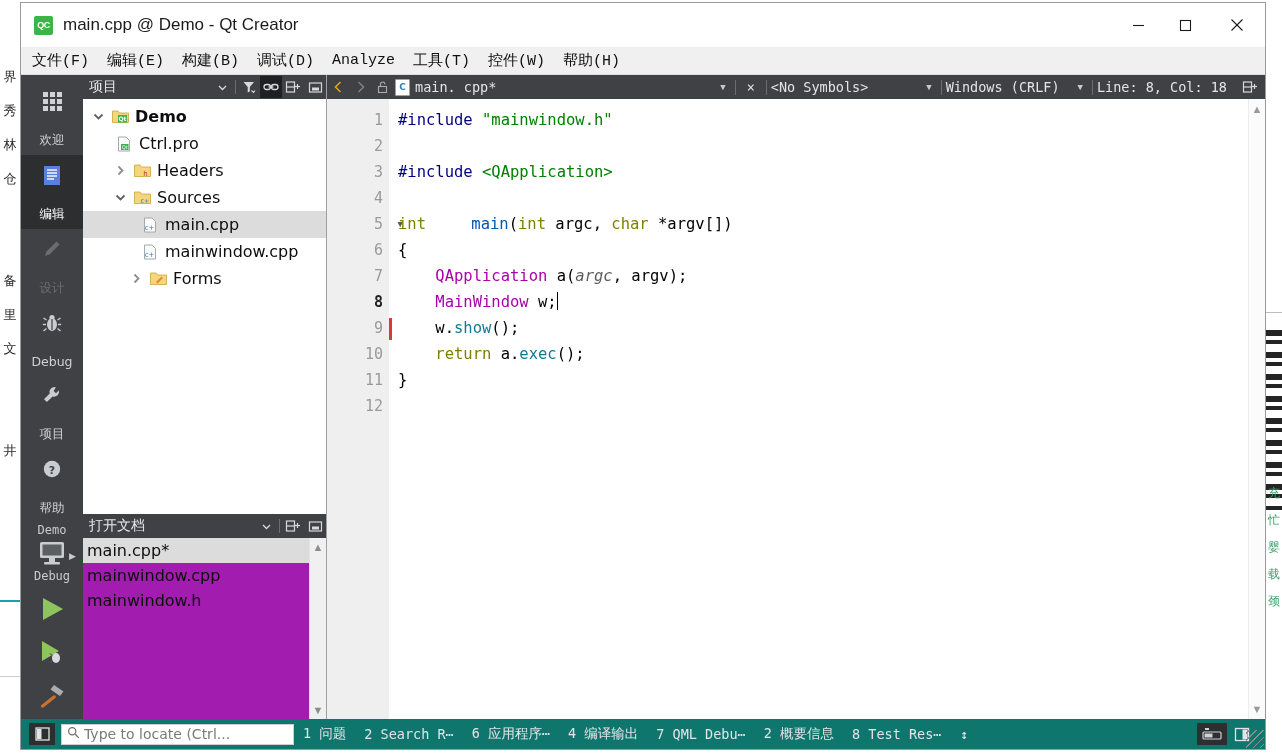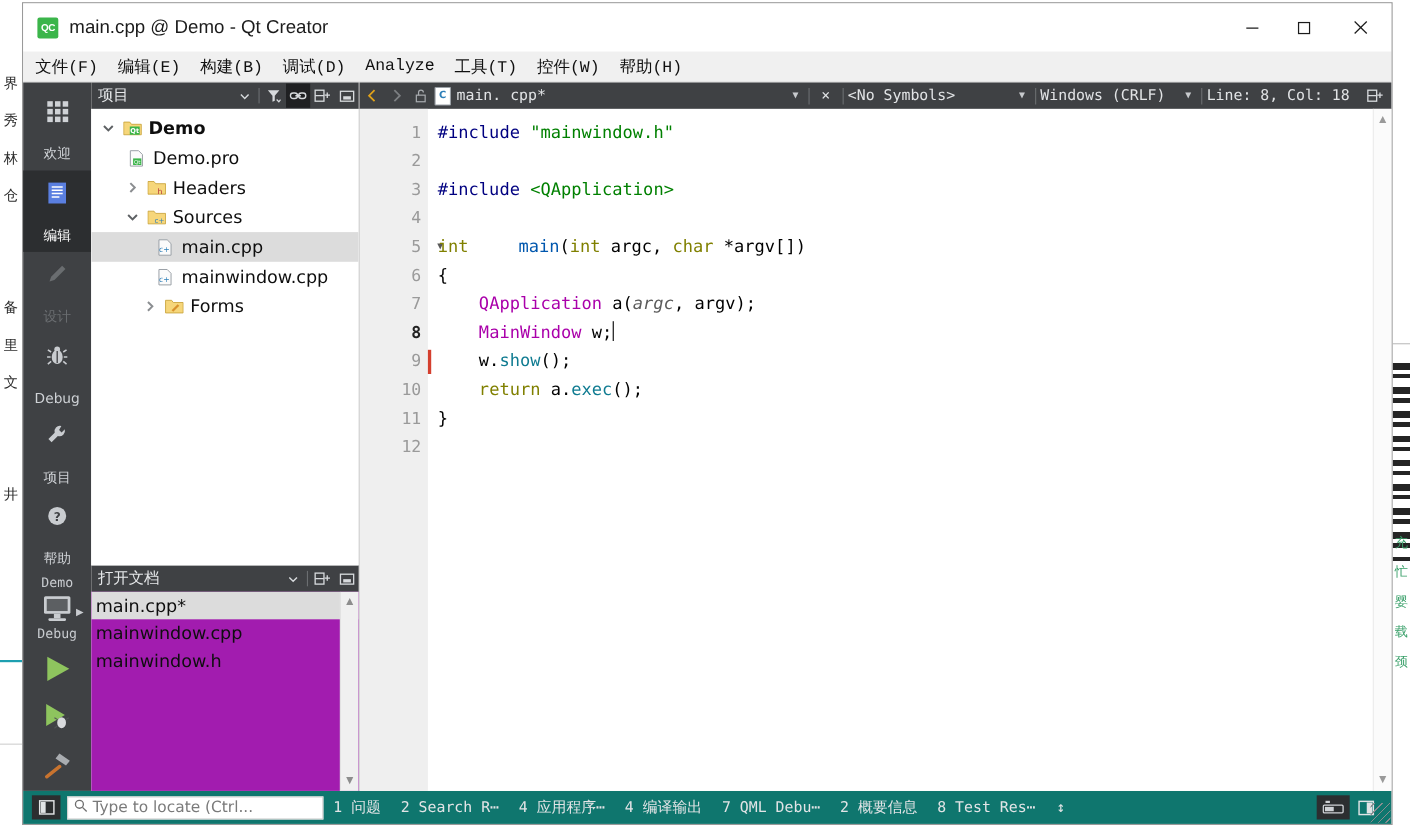--- a/index.html
+++ b/index.html
@@ -534,21 +534,21 @@
           </div>
 
           <div class="tree-row" style="padding-left:30px">
             <span class="tree-ico">
               <svg width="16" height="16" viewBox="0 0 16 16">
                 <path d="M2.5 1 H10 L13.5 4.5 V15 H2.5 Z" fill="#fbfbfb" stroke="#9aa0a6" stroke-width=".9"></path>
                 <rect x="5" y="8" width="7.5" height="6" fill="#3bb54a"></rect>
                 <text x="8.7" y="13" font-size="5" fill="#fff" font-family="DejaVu Sans, sans-serif" text-anchor="middle">Qt</text>
               </svg>
             </span>
-            <span>Demo.pro</span>
+            <span>Ctrl.pro</span>
           </div>
 
           <div class="tree-row" style="padding-left:4px">
             <span class="twisty" style="margin-left:22px">
               <svg width="13" height="13" viewBox="0 0 13 13">
                   <path d="M4.5 2.5 L8.5 6.5 L4.5 10.5" fill="none" stroke="#8b8e91" stroke-width="1.8"></path>
                 </svg>
             </span>
             <span class="tree-ico">
               <svg width="17" height="15" viewBox="0 0 17 15">
@@ -761,21 +761,21 @@
       <span class="mag">
         <svg width="13" height="13" viewBox="0 0 13 13">
           <circle cx="5.2" cy="5.2" r="3.6" fill="none" stroke="#6e6e6e" stroke-width="1.2"></circle>
           <line x1="8" y1="8" x2="11.8" y2="11.8" stroke="#6e6e6e" stroke-width="1.2"></line>
         </svg>
       </span>
       <span class="ph">Type to locate (Ctrl...</span>
     </div>
     <div class="sb-item">1 问题</div>
     <div class="sb-item">2 Search R⋯</div>
-    <div class="sb-item">4 应用程序⋯</div>
+    <div class="sb-item">6 应用程序⋯</div>
     <div class="sb-item">4 编译输出</div>
     <div class="sb-item">7 QML Debu⋯</div>
     <div class="sb-item">2 概要信息</div>
     <div class="sb-item">8 Test Res⋯</div>
     <div class="sb-updown">↕</div>
     <div class="sb-right">
       <div class="sb-panelbtn active">
         <svg width="20" height="15" viewBox="0 0 20 15">
           <rect x="3" y="1" width="4" height="2" fill="#cfd2d6"></rect>
           <rect x="1" y="5" width="18" height="7" rx="1" fill="none" stroke="#cfd2d6" stroke-width="1.2"></rect>

